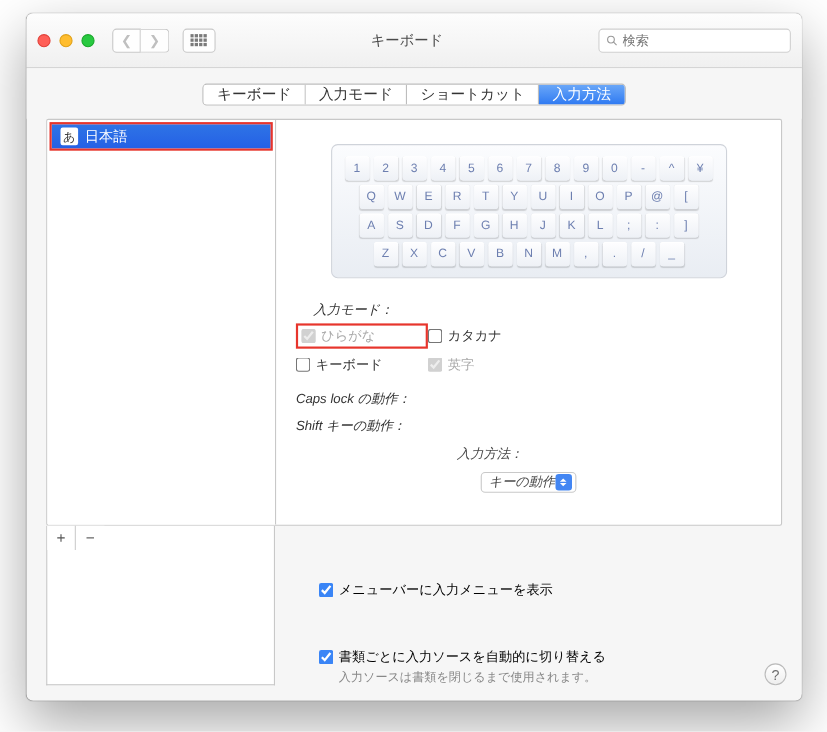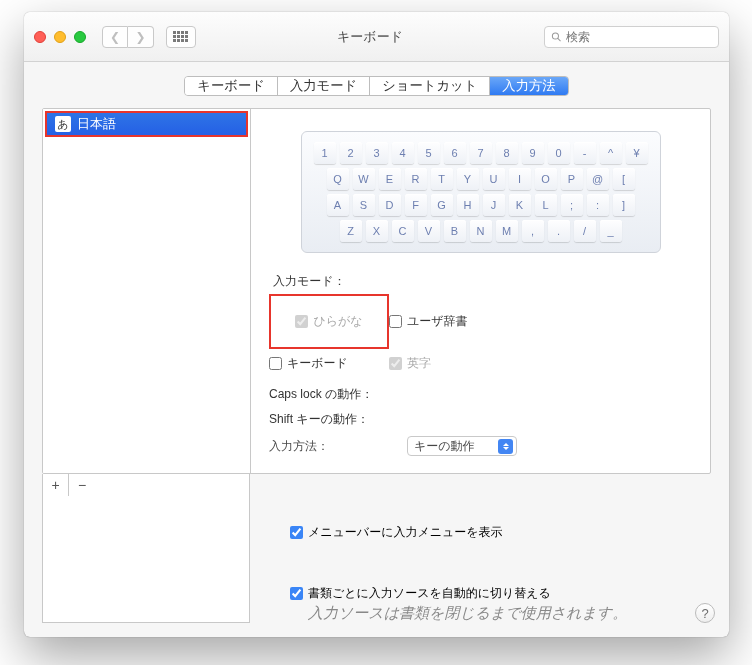--- a/index.html
+++ b/index.html
@@ -38,41 +38,41 @@
 .sidebar { width: 208px; border-right:1px solid #c8c8c8; background:#fff; display:flex; flex-direction:column; }
 .srcitem { height:26px; background: linear-gradient(#2e74e6,#2560e5); color:#fff; display:flex; align-items:center; gap:6px; padding:0 8px; font-size:13px; border:2px solid #e7352c; margin:2px; }
 .srcitem .ico { width:16px; height:16px; background:#fff; border-radius:2px; display:flex; align-items:center; justify-content:center; color:#333; font-size:11px; }
 
 .detail { flex:1; padding: 22px 18px 8px; overflow:hidden; font-size:12px; color:#333; }
 .kbd { width: 100%; max-width: 360px; margin: 0 auto 20px; background: linear-gradient(#fbfcfe,#e9edf3); border:1px solid #cfd3da; border-radius:6px; padding:10px; }
 .kbd .row { display:flex; gap:4px; justify-content:center; margin-bottom:4px; }
 .kbd .row:last-child { margin-bottom:0; }
 .kbd .k { width:22px; height:22px; background:linear-gradient(#fefeff,#eef1f6); border-radius:3px; display:flex; align-items:center; justify-content:center; font-size:11px; color:#6d7fb0; box-shadow: inset 0 1px 0 #fff, 0 1px 1px rgba(0,0,0,0.15); }
 
-.sectionlabel { margin: 6px 4px 4px; }
+.sectionlabel { margin: 6px 16px 4px; font-style: italic; }
 .checkgrid { display:grid; grid-template-columns: 120px 130px; row-gap:6px; margin-bottom:14px; }
 .chk { display:flex; align-items:center; gap:5px; font-size:12px; }
 .chk input { width:13px; height:13px; accent-color:#3a85f6; }
 .chk.disabled { color:#a8a8a8; }
-.highlight-red { border:2px solid #e7352c; padding:17px 3px;justify-content:center; }
-
-.formrow { display:flex; align-items:center; gap:8px; margin:8px 0; }
+.highlight-red { border:2px solid #e7352c; padding:1px 3px; }
+
+.formrow { display:flex; align-items:center; gap:8px; margin:8px 0;font-style:italic; }
 .formrow label { width:130px; text-align:left; }
 .select { flex:1; max-width:170px; height:20px; border:1px solid #c4c4c4; border-radius:4px; background:#fff; display:flex; align-items:center; justify-content:space-between; padding:0 3px 0 6px; font-size:12px; }
 .select .chev { width:15px; height:15px; background:#2f7af2; border-radius:3px; display:flex; flex-direction:column; align-items:center; justify-content:center; }
 .select .chev::before { content:""; border:3px solid transparent; border-bottom-color:#fff; margin-bottom:1px; }
 .select .chev::after  { content:""; border:3px solid transparent; border-top-color:#fff; }
 
 .addremove { display:flex; border:1px solid #c8c8c8; border-top:none; width:208px; background:#fff; }
 .addremove button { width:26px; height:22px; background:#fff; border:none; border-right:1px solid #c8c8c8; font-size:14px; color:#555; }
 .addremove button:last-child{ border-right:none; }
 
 .footer-opts { padding: 6px 0 0 215px; font-size:12px; }
 .footer-opts .chk { margin-bottom:2px;margin-top:44px; }
-.footer-opts .note { color:#888; font-size:15px; margin-left:18px;font-style:italic; }
+.footer-opts .note { color:#888; font-size:11px; margin-left:18px; }
 
 .helpbtn { position:absolute; right:14px; bottom:14px; width:20px; height:20px; border-radius:50%; border:1px solid #bbb; background:linear-gradient(#fff,#eee); color:#6c6c6c; font-size:13px; display:flex; align-items:center; justify-content:center; }
 </style>
 </head>
 <body>
 
 <div class="drop-shadow">
 
   <div class="titlebar">
     <div class="traffic">
@@ -192,39 +192,39 @@
           </div>
 
           <div class="sectionlabel">入力モード：</div>
           <div class="checkgrid">
             <span class="chk disabled highlight-red">
                 <input type="checkbox" checked="" disabled="" style="">
                 <span>ひらがな</span>
               </span>
             <span class="chk">
                 <input type="checkbox" style="">
-                <span>ユーザ辞書</span>
+                <span>カタカナ</span>
               </span>
             <span class="chk">
                 <input type="checkbox" style="">
                 <span>キーボード</span>
               </span>
             <span class="chk disabled">
                 <input type="checkbox" checked="" disabled="" style="">
                 <span>英字</span>
               </span>
           </div>
 
           <div class="formrow">
             <label>Caps lock の動作：</label>
           </div>
           <div class="formrow">
             <label>Shift キーの動作：</label>
           </div>
-          <div class="formrow" style="opacity:0.9;">
+          <div class="formrow" style="opacity:0.9;flex-direction:column;">
             <label>入力方法：</label>
             <div class="select" style="max-width:110px;">
                 <span>キーの動作</span>
                 <span class="chev"></span>
               </div>
           </div>
         </div>
       </div>
 
       <div style="display:flex;">

